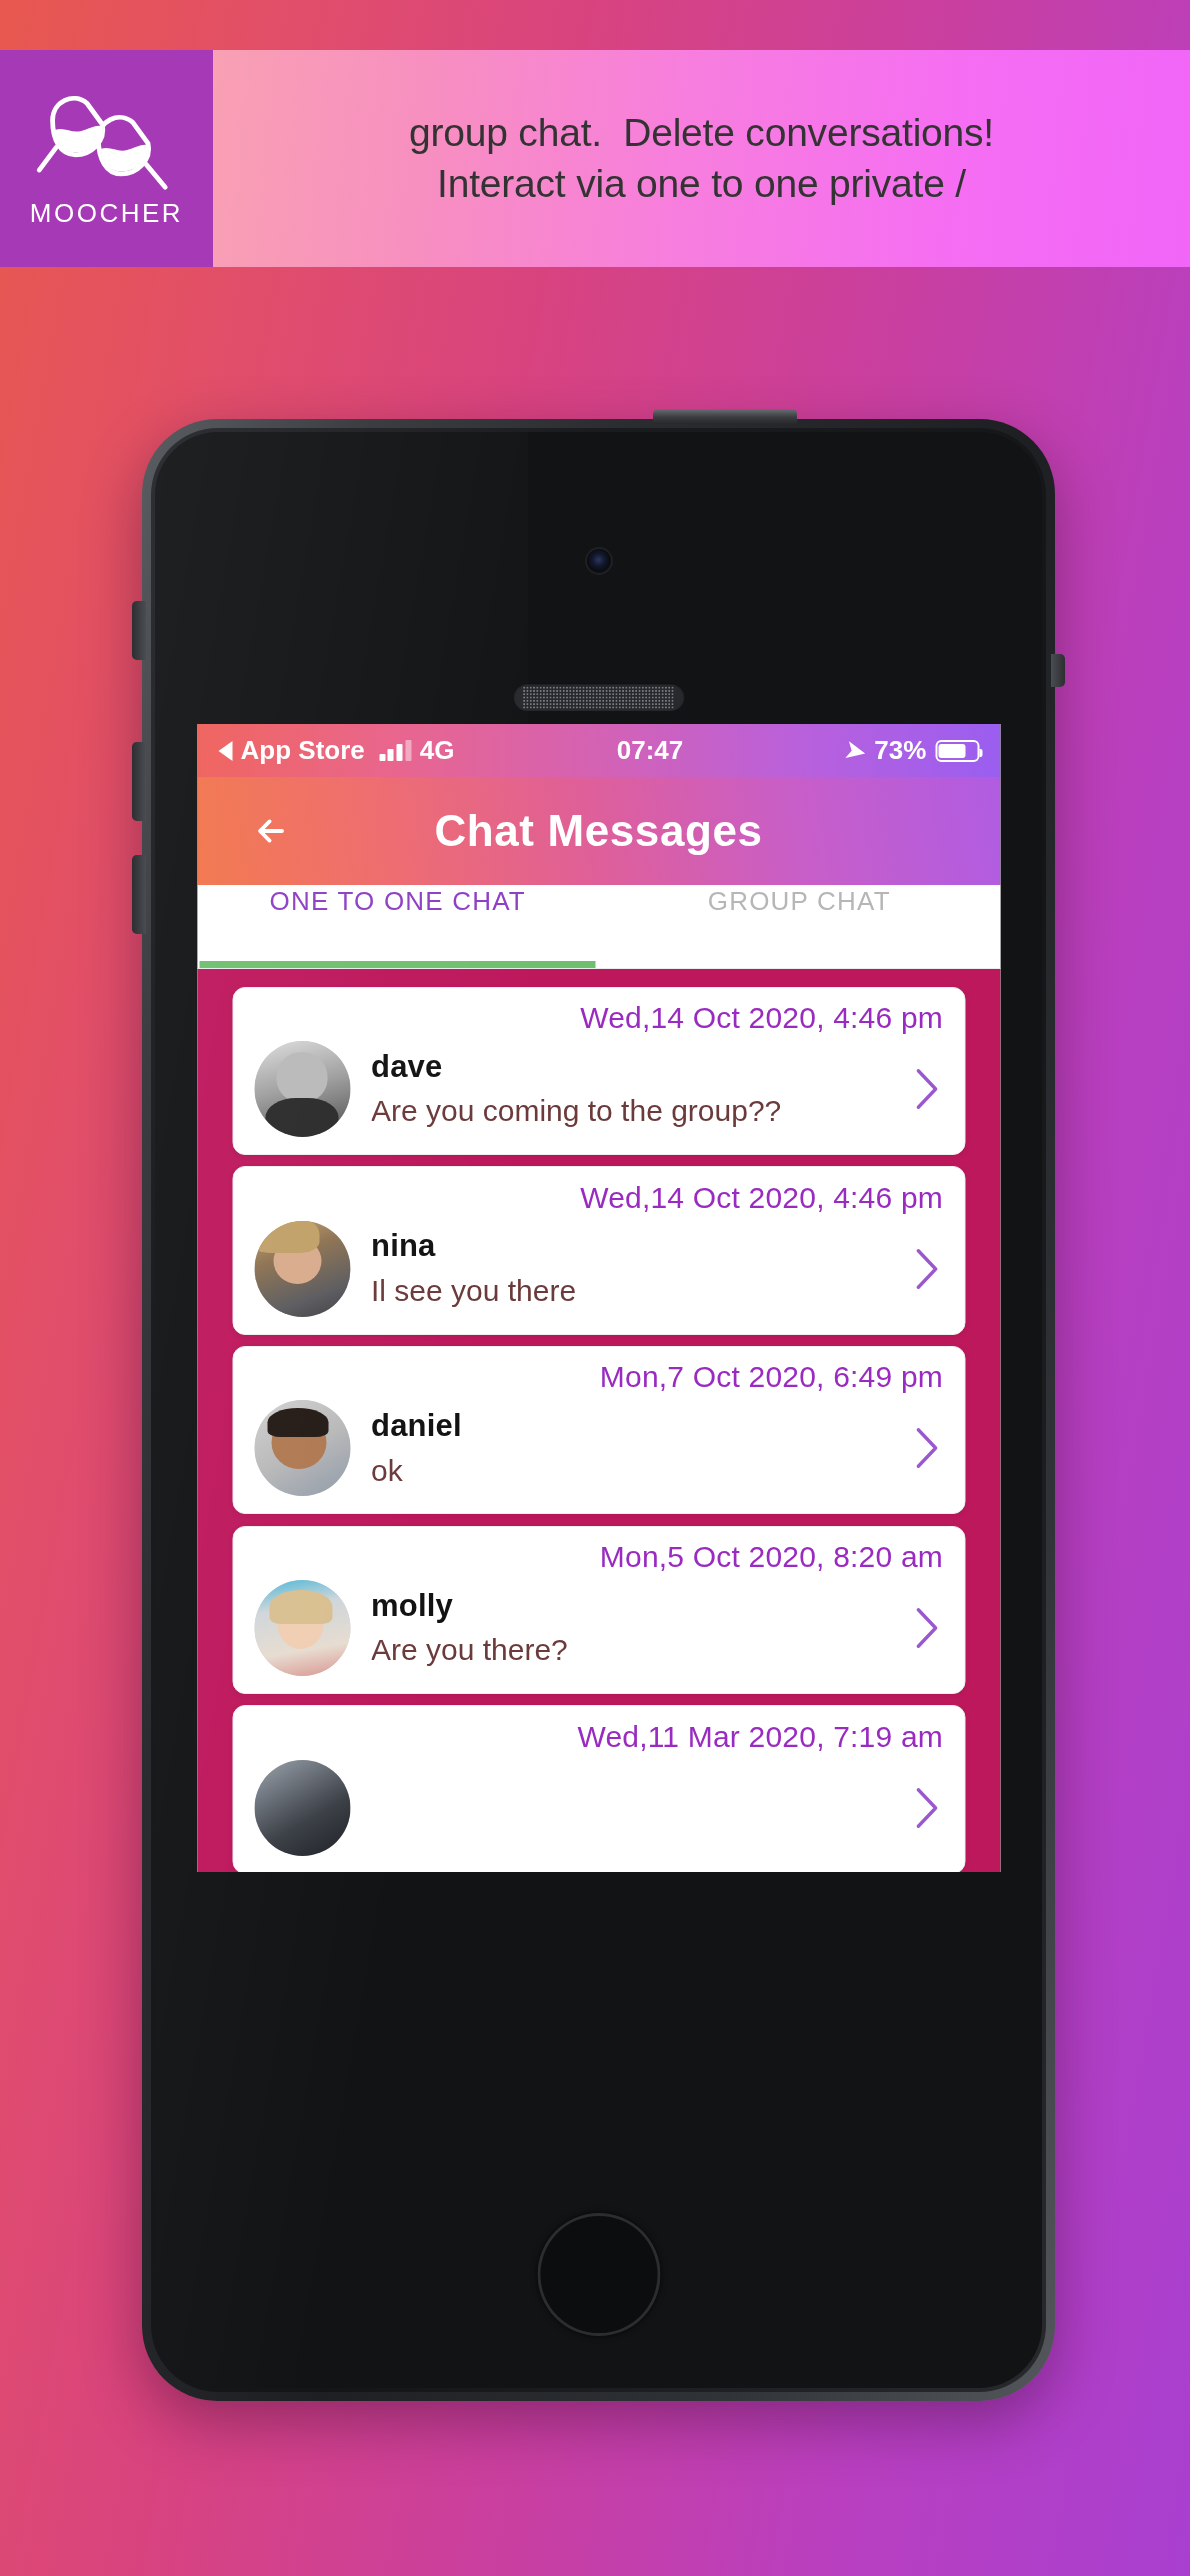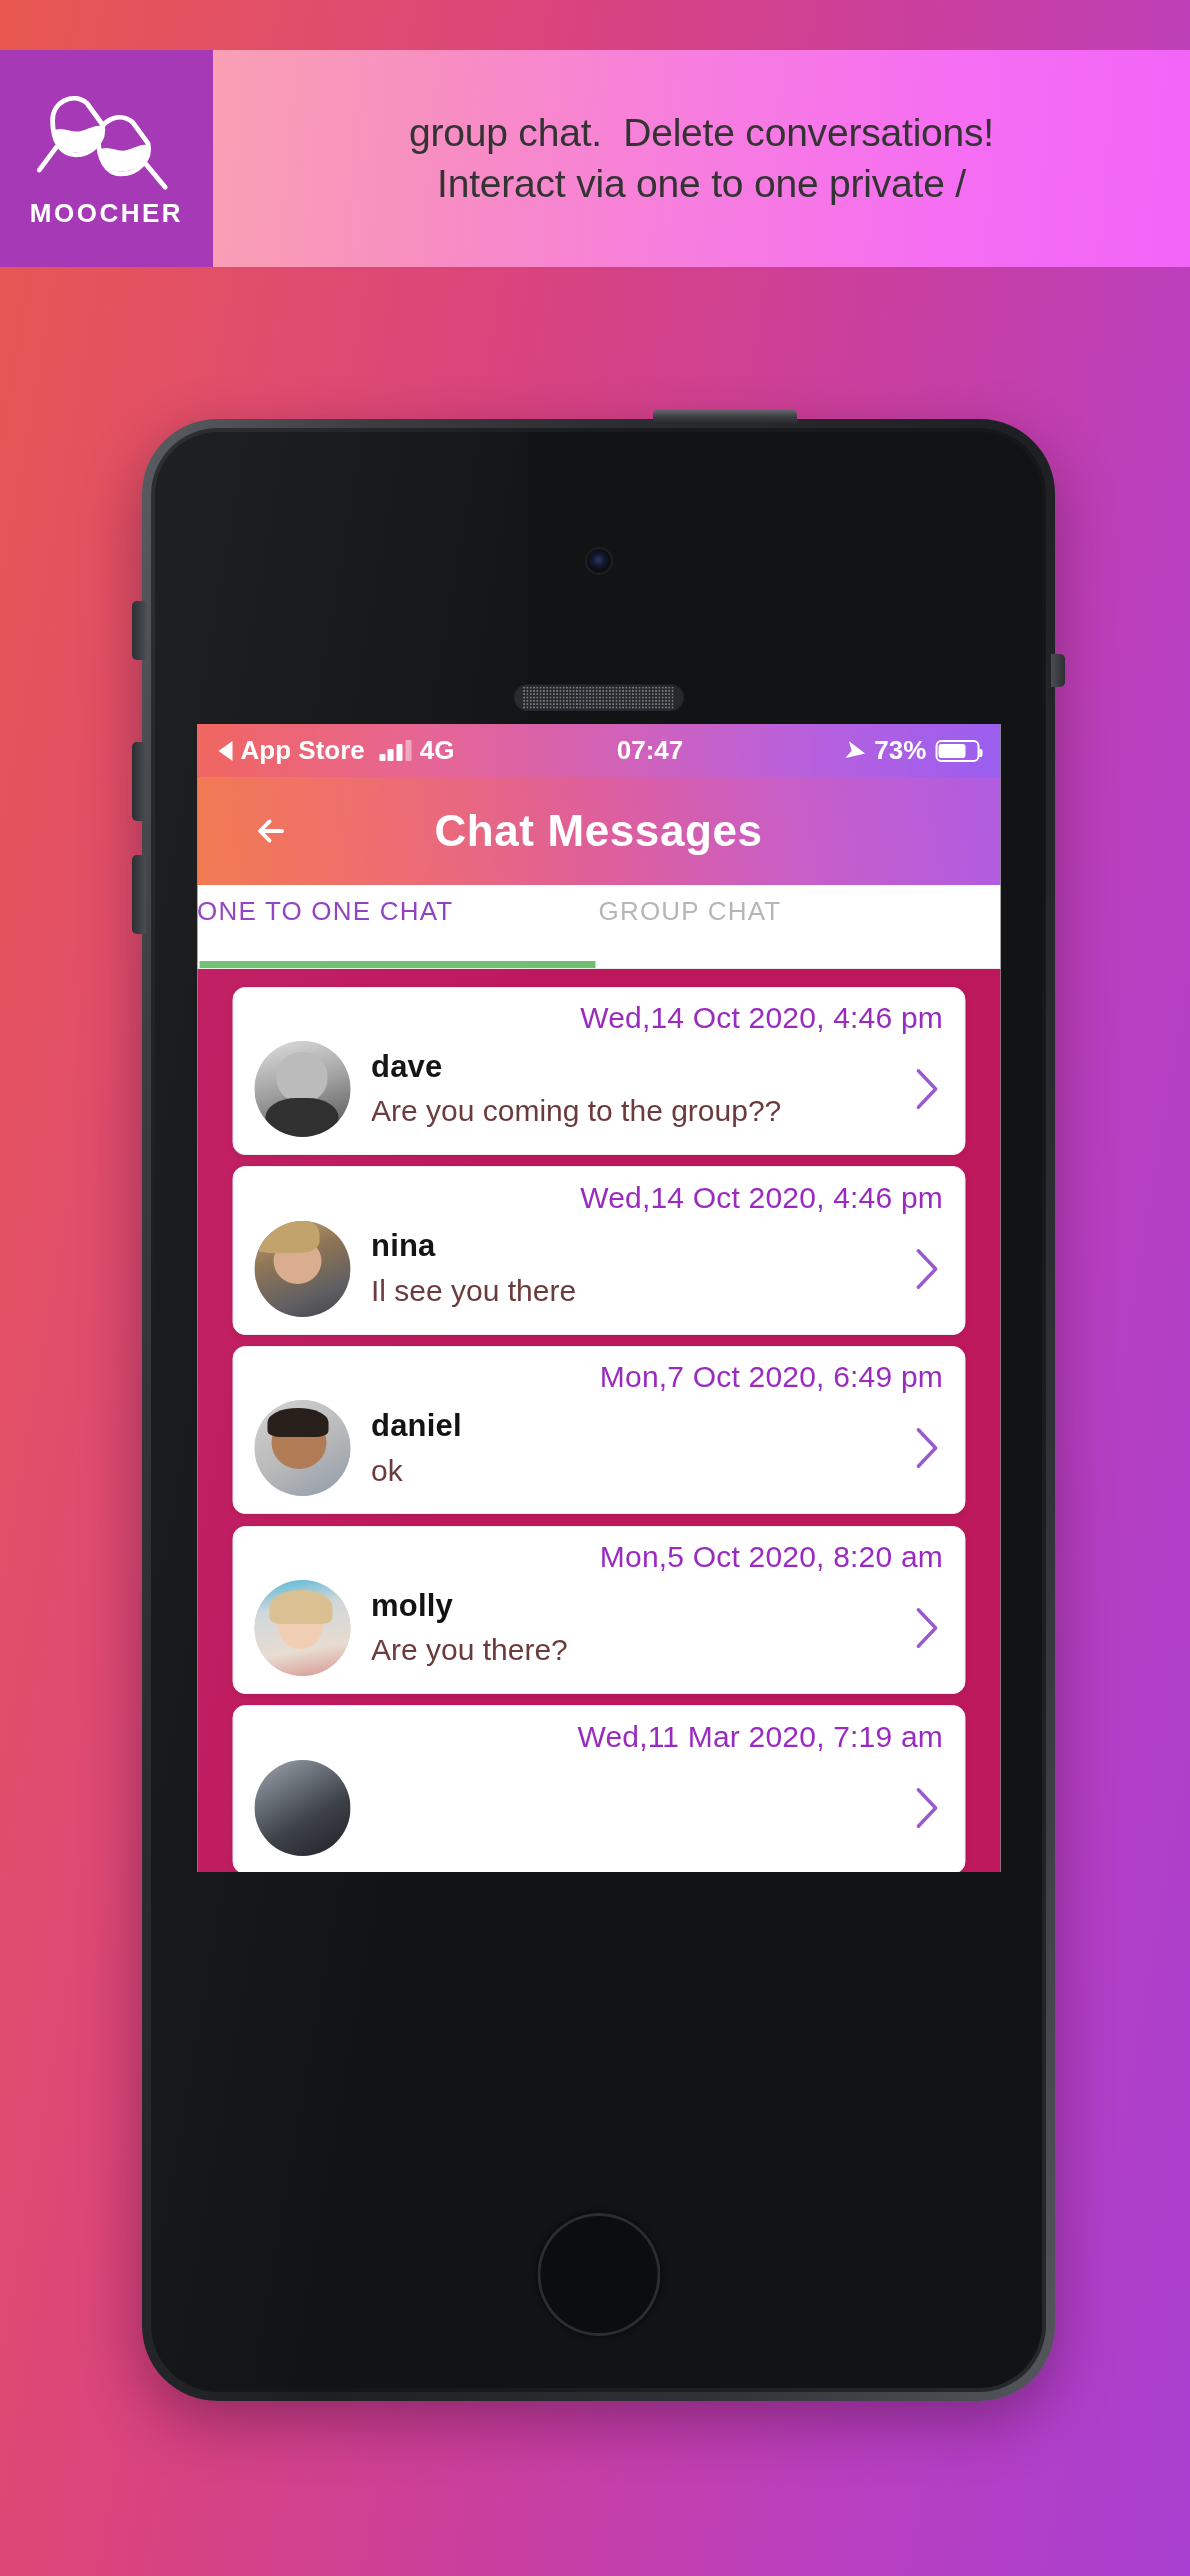--- a/index.html
+++ b/index.html
@@ -18,21 +18,21 @@
   .logo-box{
     width:213px; height:217px; flex:0 0 213px;
     background:#a639b5;
     display:flex; flex-direction:column;
     align-items:center; justify-content:center;
     position:relative;
   }
   .logo-glasses{ width:144px; height:105px; position:relative; }
   .logo-word{
     color:#ffffff; font-size:26px; letter-spacing:2.5px;
-    font-weight:700; margin-top:5.8px;
+    font-weight:400; margin-top:5.8px;
     font-family:"Liberation Sans", sans-serif;
   }
   .promo-text{
     flex:1; height:217px;
     background:linear-gradient(95deg,#f9a0b4 0%,#f78fc0 22%,#f77ede 48%,#f56ef2 75%,#f165f8 100%);
     display:flex; flex-direction:column;
     align-items:center; justify-content:center;
     text-align:center;
   }
   .promo-line{
@@ -174,22 +174,22 @@
     font-family:"Liberation Sans", sans-serif;
   }
 
   
   .tabs{
     display:flex; width:100%; height:84px;
     background:#ffffff; border-bottom:1px solid #ececec;
   }
   .tab{
     flex:1; display:flex; flex-direction:column;
-    align-items:flex-start; justify-content:flex-start;
-    padding-top:11px; position:relative; cursor:pointer;
+    align-items:center; justify-content:flex-start;
+    padding-top:1px; position:relative; cursor:pointer;
   }
   .tab-label{
     font-size:26px; letter-spacing:1.2px; font-weight:400;
     font-family:"Liberation Sans", sans-serif;
   }
   .tab.active .tab-label{ color:#8e3fc4; }
   .tab.inactive .tab-label{ color:#b6b6b6; }
   .tab-underline{
     position:absolute; bottom:0; left:2.9px; right:2.9px;
     height:7.7px; background:#6ec06e;

